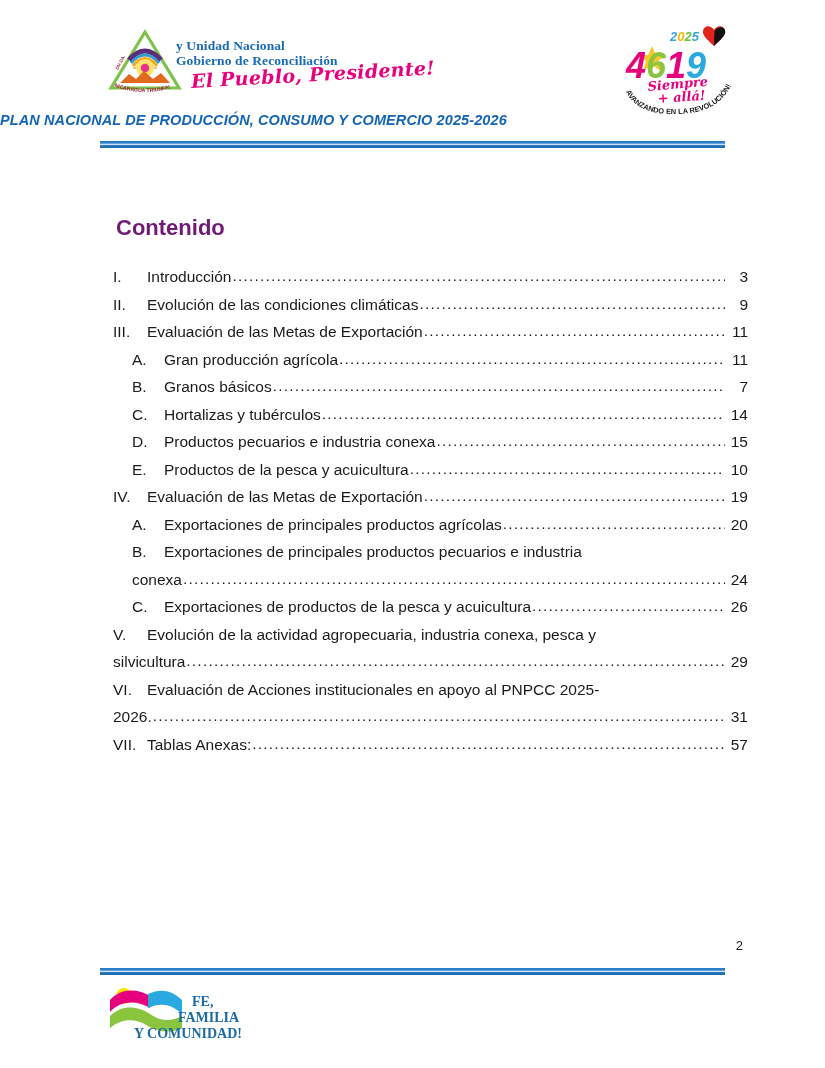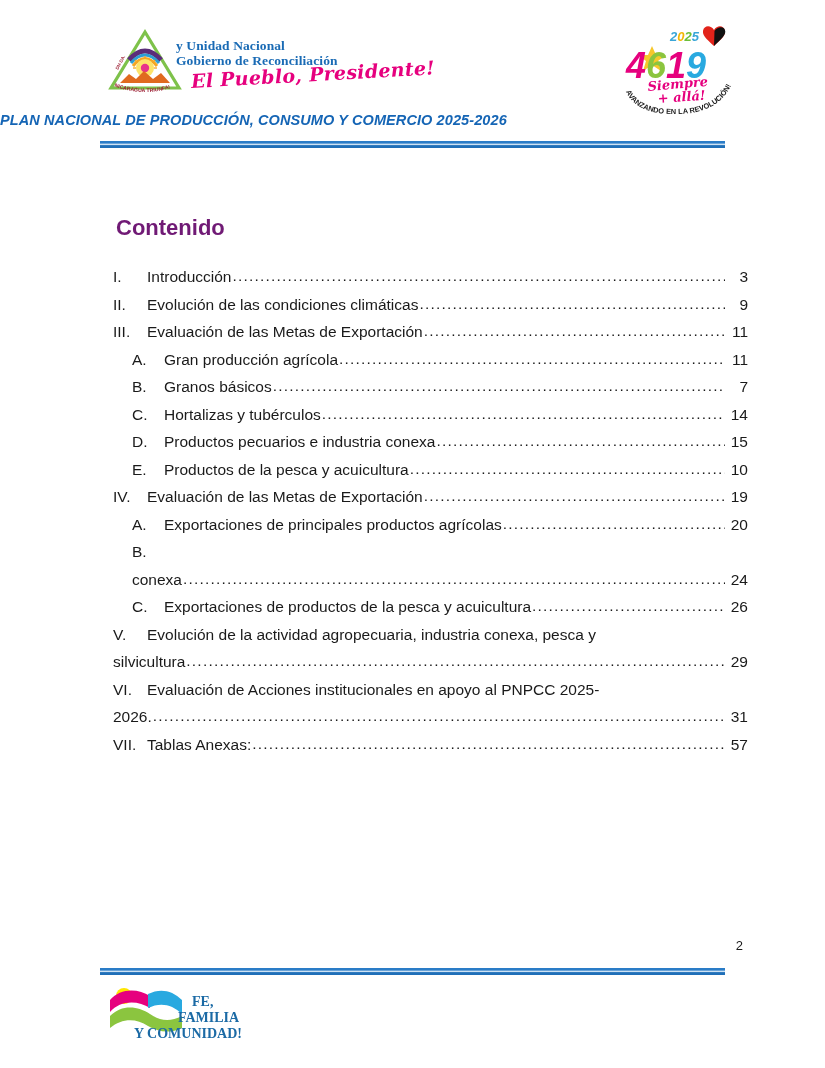--- a/index.html
+++ b/index.html
@@ -339,20 +339,21 @@
       </div>
       <div class="toc-entry level-2">
         <span class="toc-num">A.</span>
         <span class="toc-label">Exportaciones de principales productos agrícolas </span>
         <span class="toc-dots">........................................................................................................................................................................................................</span>
         <span class="toc-page">20</span>
       </div>
       <div class="toc-entry level-2 wrapped">
         <div class="wrap-line1" style="display: flex;">
           <span class="toc-num">B.</span>
+          <span class="toc-label">Exportaciones de principales productos pecuarios e industria</span>
         </div>
         <div class="wrap-line2">
           <span class="toc-label">conexa</span>
           <span class="toc-dots">........................................................................................................................................................................................................</span>
           <span class="toc-page">24</span>
         </div>
       </div>
       <div class="toc-entry level-2">
         <span class="toc-num">C.</span>
         <span class="toc-label">Exportaciones de productos de la pesca y acuicultura </span>

